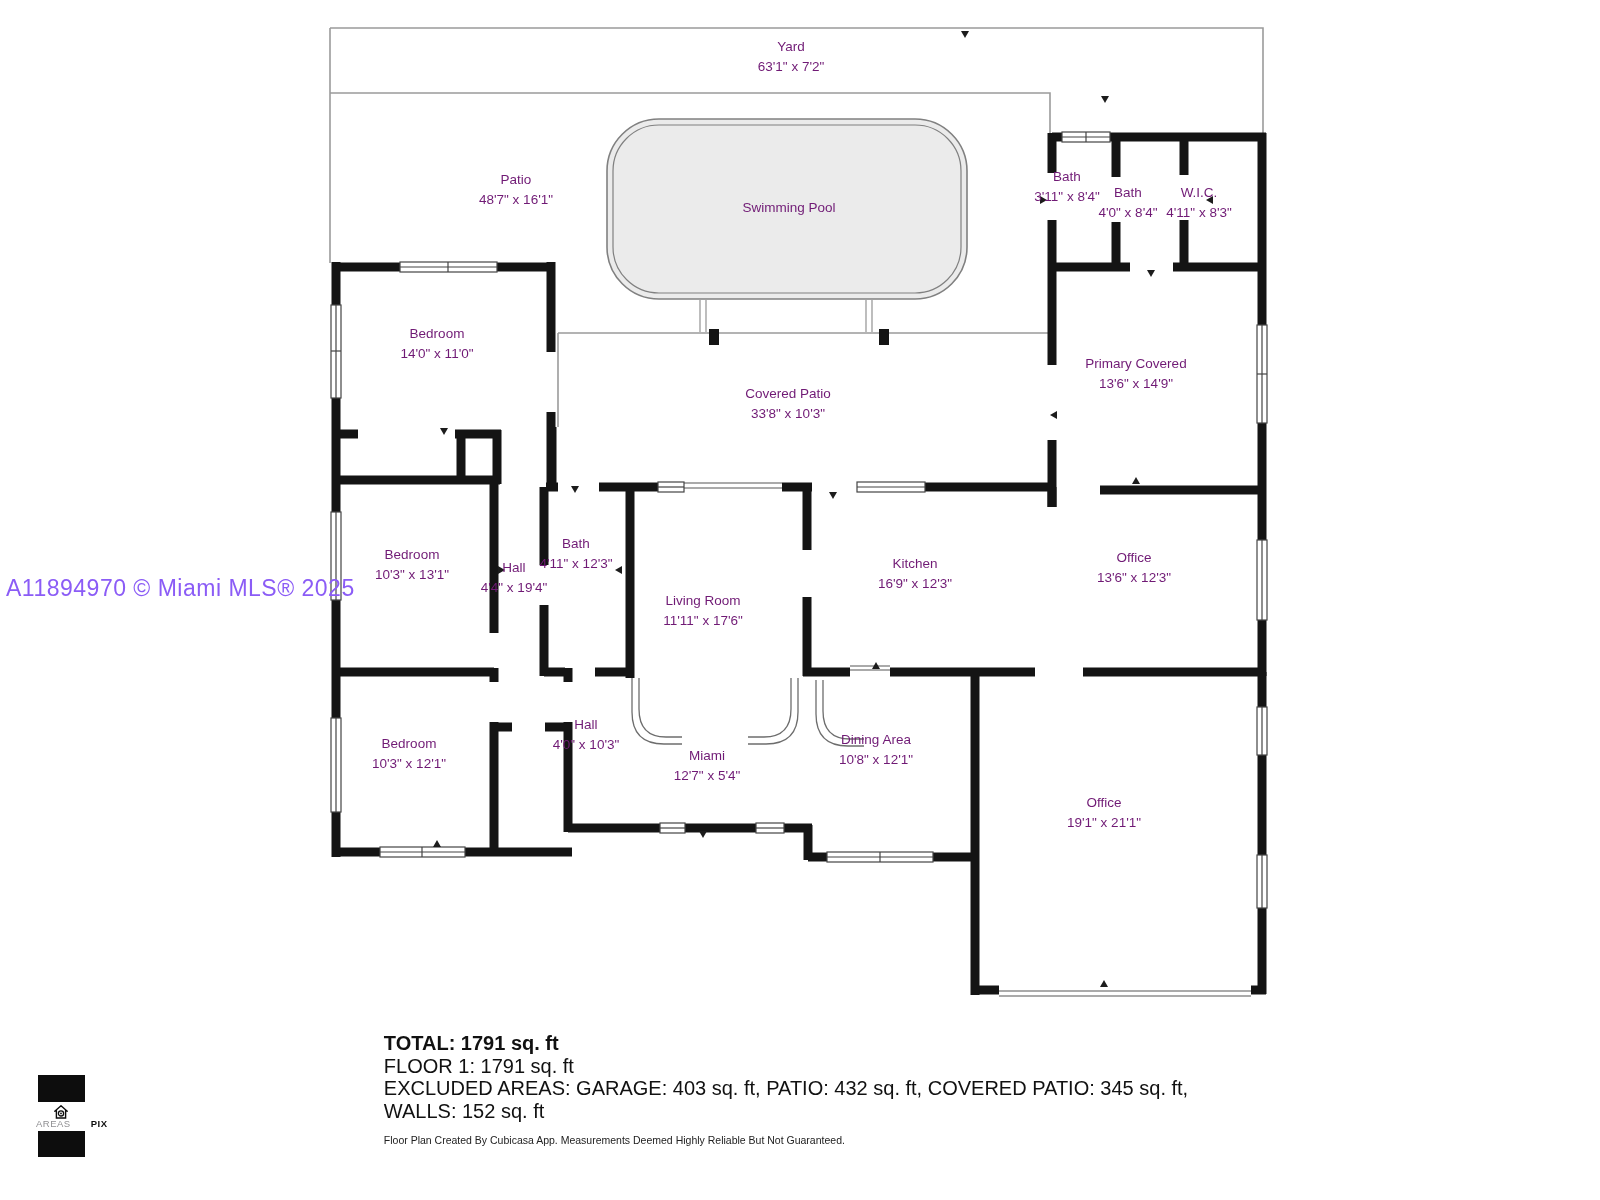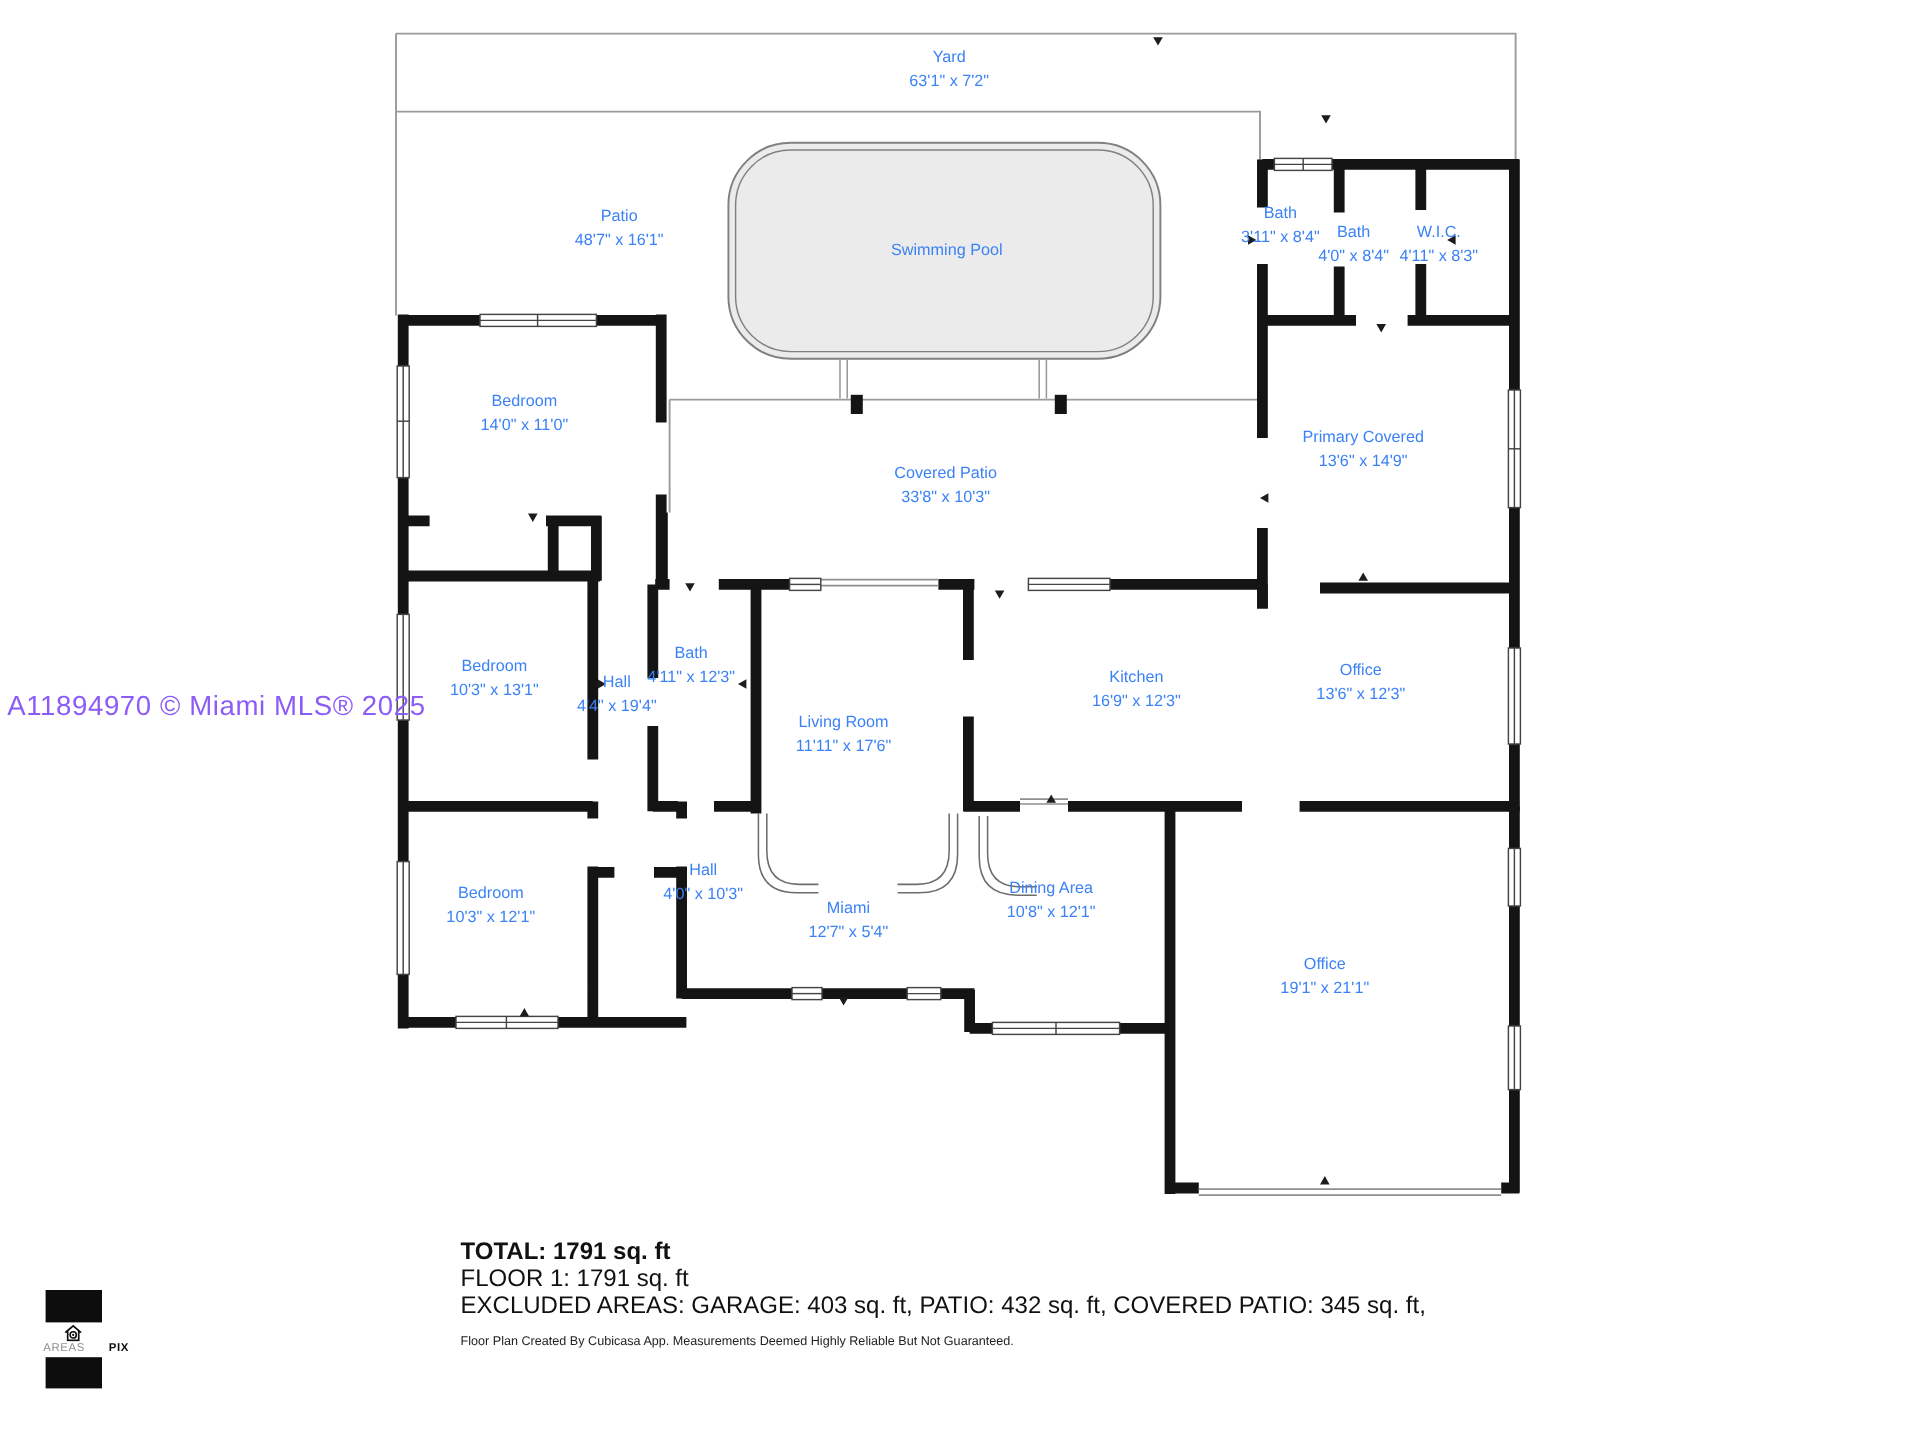--- a/index.html
+++ b/index.html
@@ -2,21 +2,21 @@
 <html><head>
 <meta charset="utf-8">
 <style>
   html,body{margin:0;padding:0;background:#ffffff;}
   body{width:1600px;height:1200px;position:relative;overflow:hidden;
        font-family:"Liberation Sans", sans-serif;}
   .plan-wrap{position:absolute;inset:0;}
   svg.plan{position:absolute;left:0;top:0;width:1600px;height:1200px;}
 
   .room-label{position:absolute;transform:translate(-50%,-50%);
-      text-align:center;white-space:nowrap;color:#3b82f6;
+      text-align:center;white-space:nowrap;color:#701a75;
       font-size:13.5px;line-height:1.45;pointer-events:none;}
   .room-label .rname{display:block;}
   .room-label .rdims{display:block;}
 
   .watermark{position:absolute;left:6px;top:575px;font-size:23px;
       color:#8b5cf6;letter-spacing:0.5px;white-space:nowrap;}
 
   .summary{position:absolute;left:786px;top:1032px;transform:translateX(-50%);
       text-align:left;color:#111;white-space:nowrap;}
   .summary .line{font-size:20px;line-height:22.5px;}
@@ -208,21 +208,21 @@
     <span class="rdims">4'4" x 19'4"</span>
   </div>
   <div class="room-label" style="left:576px;top:554px;">
     <span class="rname">Bath</span>
     <span class="rdims">4'11" x 12'3"</span>
   </div>
   <div class="room-label" style="left:703px;top:611px;">
     <span class="rname">Living Room</span>
     <span class="rdims">11'11" x 17'6"</span>
   </div>
-  <div class="room-label" style="left:915px;top:574px;margin-left:32px;">
+  <div class="room-label" style="left:915px;top:574px;">
     <span class="rname">Kitchen</span>
     <span class="rdims">16'9" x 12'3"</span>
   </div>
   <div class="room-label" style="left:1134px;top:568px;">
     <span class="rname">Office</span>
     <span class="rdims">13'6" x 12'3"</span>
   </div>
   <div class="room-label" style="left:409px;top:754px;">
     <span class="rname">Bedroom</span>
     <span class="rdims">10'3" x 12'1"</span>
@@ -243,20 +243,21 @@
     <span class="rname">Office</span>
     <span class="rdims">19'1" x 21'1"</span>
   </div>
 
   <div class="watermark">A11894970 © Miami MLS® 2025</div>
 
   <div class="summary">
     <div class="line total">TOTAL: 1791 sq. ft</div>
     <div class="line">FLOOR 1: 1791 sq. ft</div>
     <div class="line">EXCLUDED AREAS: GARAGE: 403 sq. ft, PATIO: 432 sq. ft, COVERED PATIO: 345 sq. ft,</div>
+    <div class="line">WALLS: 152 sq. ft</div>
     <div class="disclaimer">Floor Plan Created By Cubicasa App. Measurements Deemed Highly Reliable But Not Guaranteed.</div>
   </div>
 
   <div class="logo">
     <div class="block"></div>
     <div class="icon-row">
       <svg width="14" height="14" viewBox="0 0 14 14" style="vertical-align:middle">
         <path d="M7,0.8 L13,6 L11.6,6 L11.6,13 L2.4,13 L2.4,6 L1,6 Z" fill="none" stroke="#0d0d0d" stroke-width="1.4"></path>
         <circle cx="7" cy="8.4" r="2.6" fill="none" stroke="#0d0d0d" stroke-width="1.3"></circle>
         <circle cx="7" cy="8.4" r="0.9" fill="#0d0d0d"></circle>

